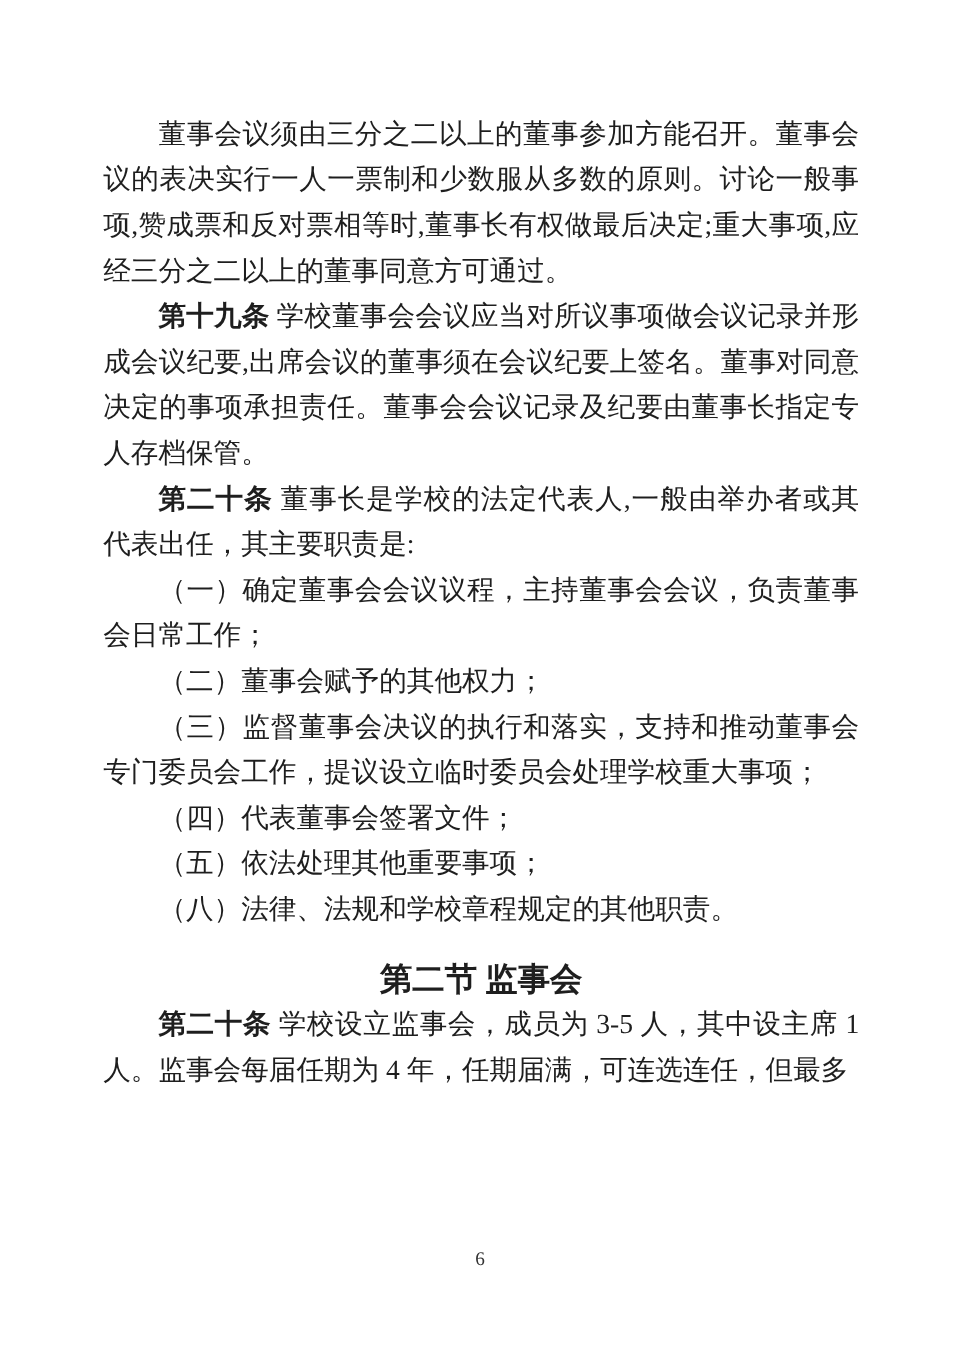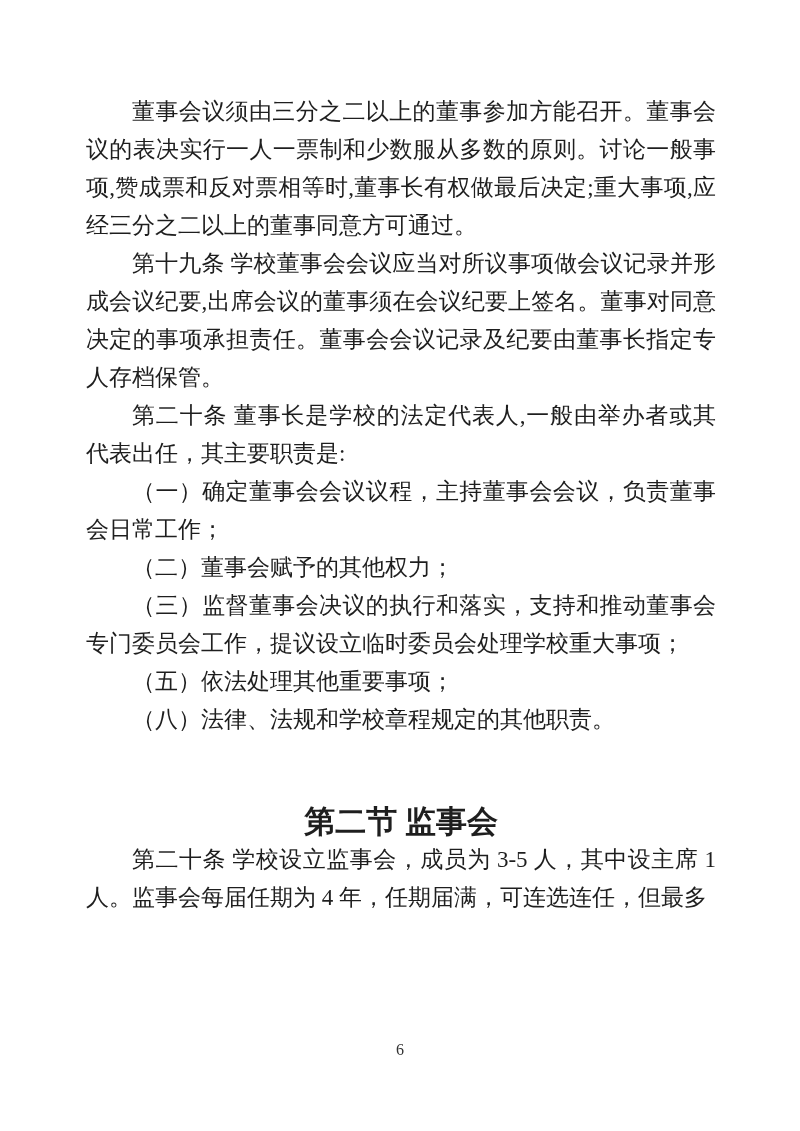--- a/index.html
+++ b/index.html
@@ -21,25 +21,25 @@
   .para {
     margin: 0;
     font-size: 23px;
     line-height: 38px;
     text-align: justify;
     text-justify: inter-character;
     text-indent: 2em;
     font-weight: normal;
   }
   .term {
-    font-weight: normal;
+    font-weight: bold;
   }
   .section-heading {
-    margin: 64px 0 0 0;
-    font-size: 31px;
+    margin: 20px 0 0 0;
+    font-size: 27px;
     line-height: 38px;
     text-align: center;
     font-weight: bold;
   }
   .page-num {
     position: absolute;
     top: 1041px;
     left: 0;
     width: 100%;
     text-align: center;
@@ -58,20 +58,21 @@
     <p class="para"><b class="term">第十九条</b><span> 学校董事会会议应当对所议事项做会议记录并形成会议纪要,出席会议的董事须在会议纪要上签名。董事对同意决定的事项承担责任。董事会会议记录及纪要由董事长指定专人存档保管。</span></p>
 
     <p class="para"><b class="term">第二十条</b><span> 董事长是学校的法定代表人,一般由举办者或其代表出任，其主要职责是:</span></p>
 
     <p class="para"><span>（一）确定董事会会议议程，主持董事会会议，负责董事会日常工作；</span></p>
 
     <p class="para"><span>（二）董事会赋予的其他权力；</span></p>
 
     <p class="para"><span>（三）监督董事会决议的执行和落实，支持和推动董事会专门委员会工作，提议设立临时委员会处理学校重大事项；</span></p>
 
+    <p class="para"><span>（四）代表董事会签署文件；</span></p>
 
     <p class="para"><span>（五）依法处理其他重要事项；</span></p>
 
 
 
     <p class="para"><span>（八）法律、法规和学校章程规定的其他职责。</span></p>
 
     <h3 class="section-heading">第二节 监事会</h3>
 
     <p class="para"><b class="term">第二十条</b><span> 学校设立监事会，成员为 3-5 人，其中设主席 1 人。监事会每届任期为 4 年，任期届满，可连选连任，但最多</span></p>

